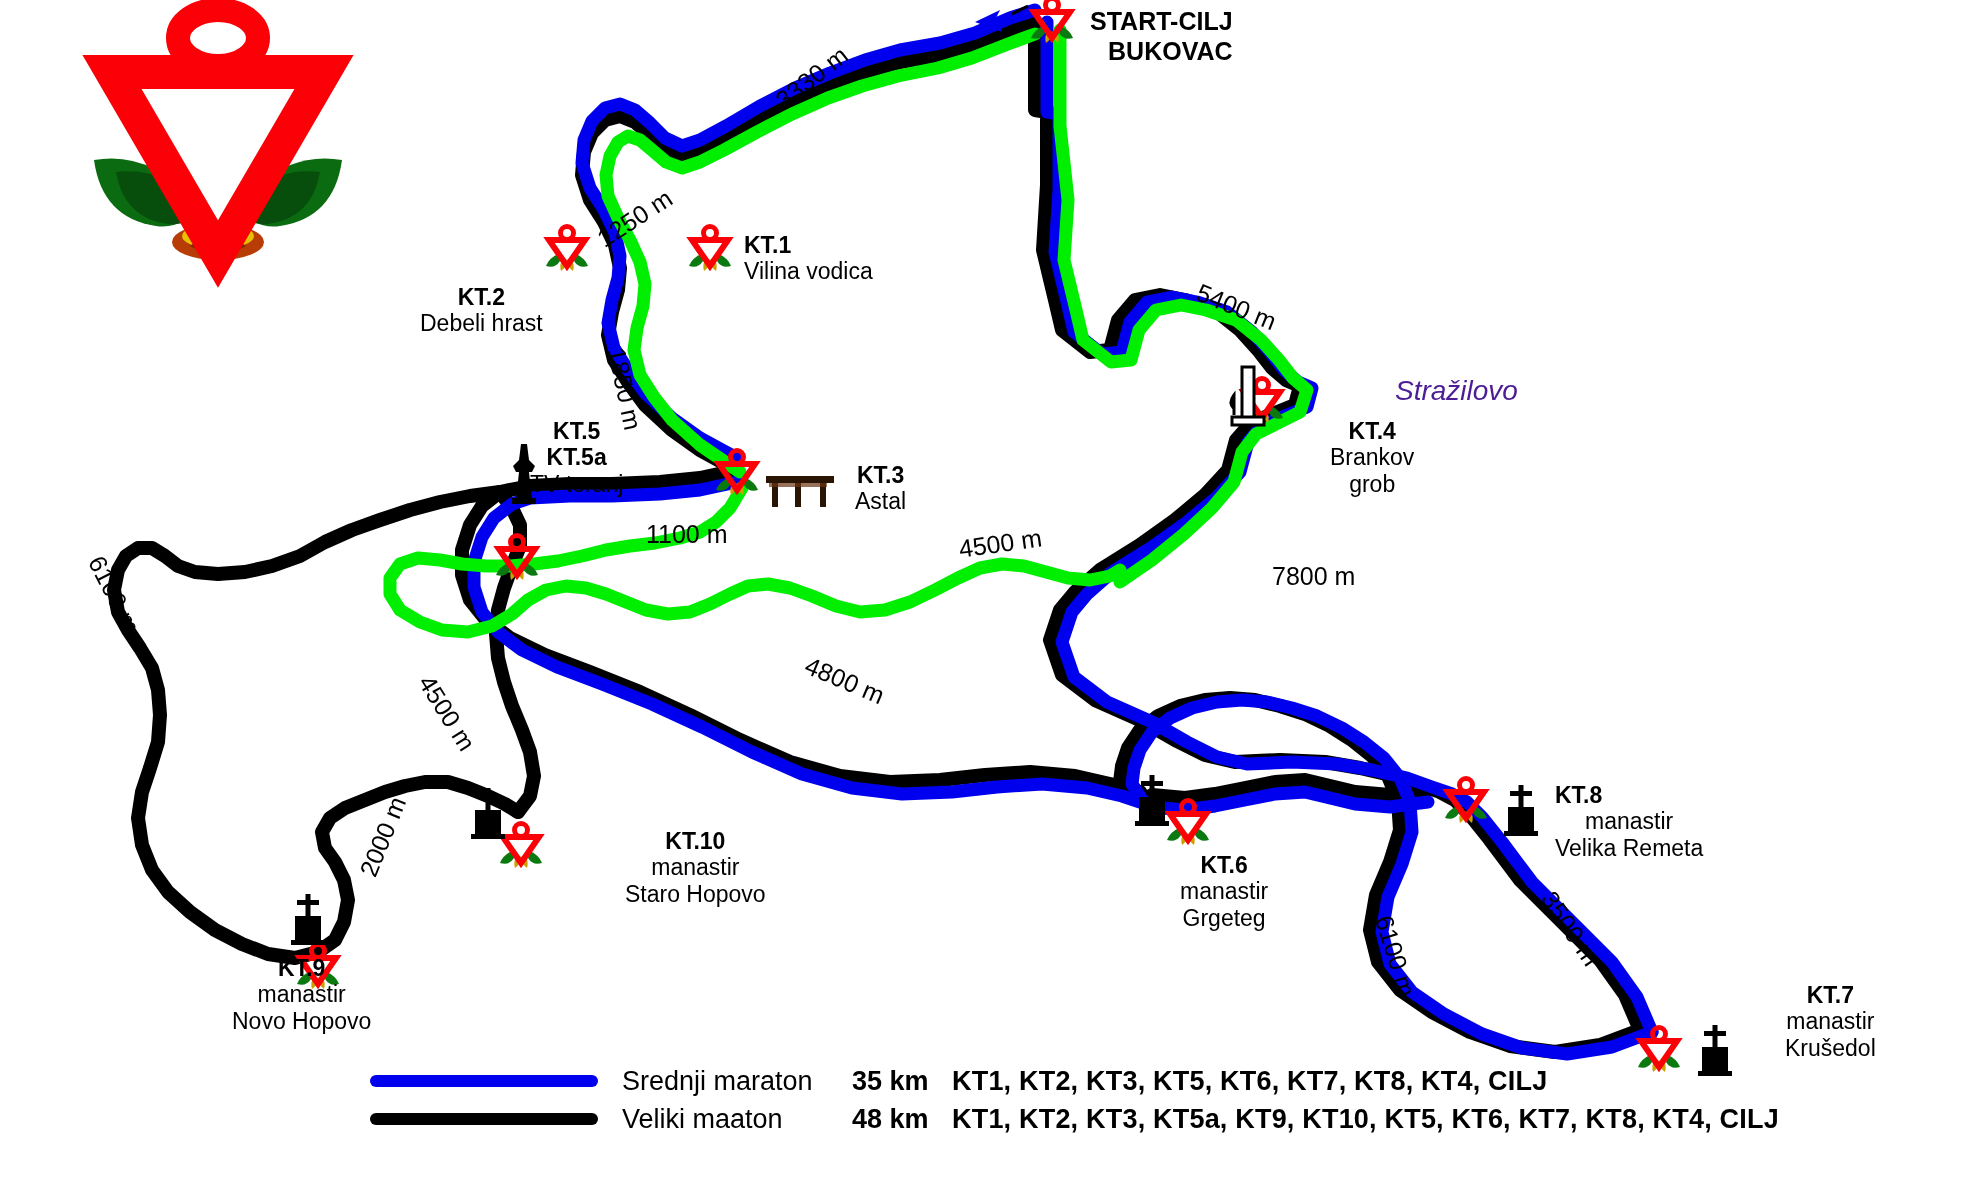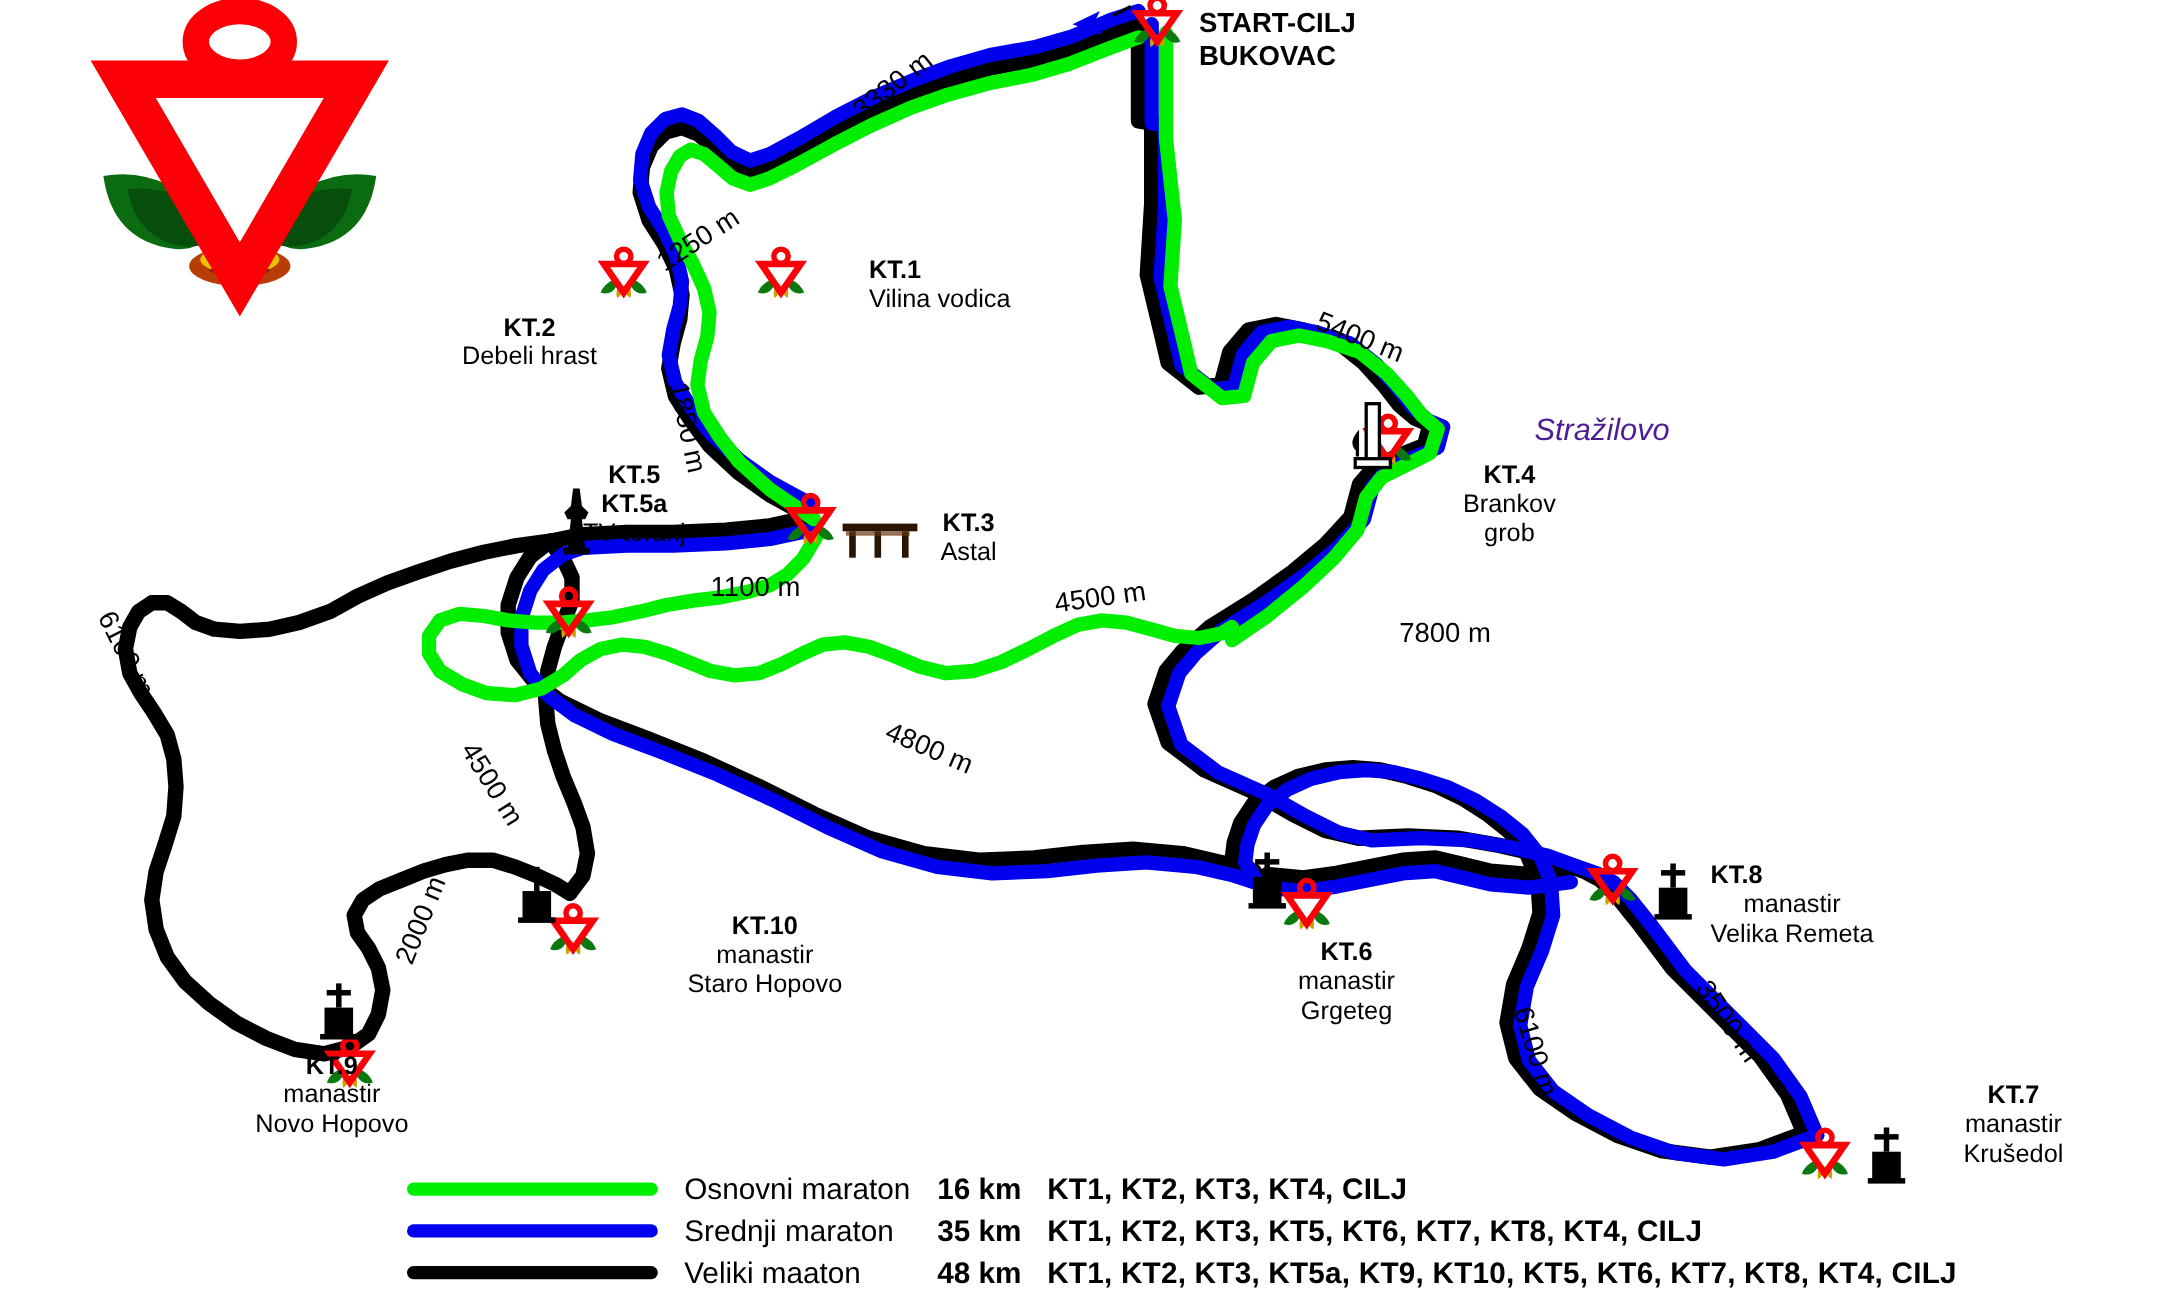--- a/index.html
+++ b/index.html
@@ -5,21 +5,21 @@
   html,body{margin:0;padding:0;background:#ffffff;}
   body{width:1984px;height:1179px;position:relative;overflow:hidden;
        font-family:"Liberation Sans",sans-serif;color:#000;}
   #map{position:absolute;inset:0;width:1984px;height:1179px;}
   .kt-block{position:absolute;text-align:center;white-space:nowrap;line-height:1.15;}
   .kt-block .n{font-weight:bold;font-size:23px;display:block;}
   .kt-block .d{font-weight:normal;font-size:23px;display:block;}
   .dist{position:absolute;font-size:25px;font-weight:normal;white-space:nowrap;
         transform-origin:left top;}
   .place{position:absolute;font-size:28px;font-style:italic;color:#4c1d95;white-space:nowrap;}
-  .start{position:absolute;font-weight:bold;font-size:25px;text-align:left;
+  .start{position:absolute;font-weight:bold;font-size:25px;text-align:right;
          line-height:1.2;white-space:nowrap;}
   
   #legend{position:absolute;left:370px;top:1062px;width:1560px;}
   .lrow{display:flex;align-items:center;height:38px;}
   .swatch{width:228px;height:12px;border-radius:6px;flex:0 0 auto;}
   .lname{width:230px;margin-left:24px;font-size:27px;}
   .lkm{width:100px;font-size:27px;font-weight:bold;text-align:left;}
   .lpts{font-size:27px;font-weight:bold;letter-spacing:.2px;}
 </style>
 </head>
@@ -192,21 +192,21 @@
   </g>
 </svg>
 
 <div class="start" style="left:1090px;top:6px;">
   <span>START-CILJ</span><br>
   <span>BUKOVAC</span>
 </div>
 
 <div class="place" style="left:1395px;top:375px;">Stražilovo</div>
 
-<div class="kt-block" style="left:790px;top:232px;text-align:left;">
+<div class="kt-block" style="left:744px;top:232px;text-align:left;">
   <span class="n">KT.1</span>
   <span class="d">Vilina vodica</span>
 </div>
 
 <div class="kt-block" style="left:420px;top:284px;">
   <span class="n">KT.2</span>
   <span class="d">Debeli hrast</span>
 </div>
 
 <div class="kt-block" style="left:855px;top:462px;">
@@ -267,26 +267,20 @@
     <div class="dist" style="left: 812px; top: 651px; transform: rotate(23deg);">4800 m</div>
     <div class="dist" style="left: 108px; top: 551px; transform: rotate(63deg);">6100 m</div>
     <div class="dist" style="left: 437px; top: 670px; transform: rotate(58deg);">4500 m</div>
     <div class="dist" style="left: 354px; top: 870px; transform: rotate(-68deg);">2000 m</div>
     <div class="dist" style="left: 1397px; top: 912px; transform: rotate(73deg);">6100 m</div>
     <div class="dist" style="left: 1559px; top: 886px; transform: rotate(56deg);">3500 m</div>
   </div>
 
 <div id="legend">
     <div class="lrow">
-      <div class="swatch" style="background: rgb(0, 238, 0);"></div>
-      <div class="lname">Osnovni maraton</div>
-      <div class="lkm">16 km</div>
-      <div class="lpts">KT1, KT2, KT3, KT4, CILJ</div>
-    </div>
-    <div class="lrow">
       <div class="swatch" style="background: rgb(0, 0, 238);"></div>
       <div class="lname">Srednji maraton</div>
       <div class="lkm">35 km</div>
       <div class="lpts">KT1, KT2, KT3, KT5, KT6, KT7, KT8, KT4, CILJ</div>
     </div>
     <div class="lrow">
       <div class="swatch" style="background: rgb(0, 0, 0);"></div>
       <div class="lname">Veliki maaton</div>
       <div class="lkm">48 km</div>
       <div class="lpts">KT1, KT2, KT3, KT5a, KT9, KT10, KT5, KT6, KT7, KT8, KT4, CILJ</div>

